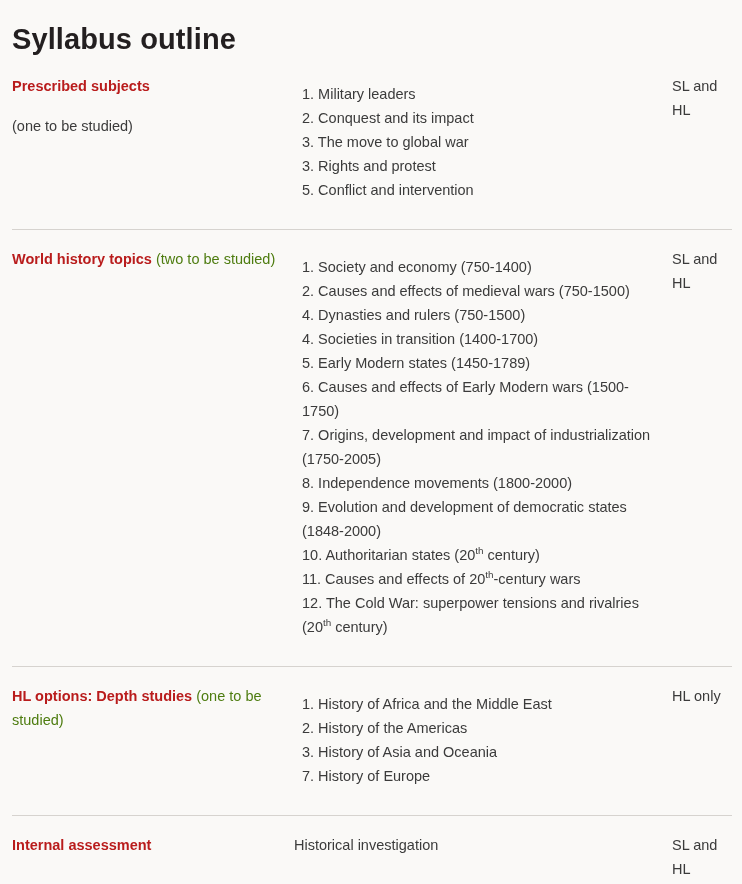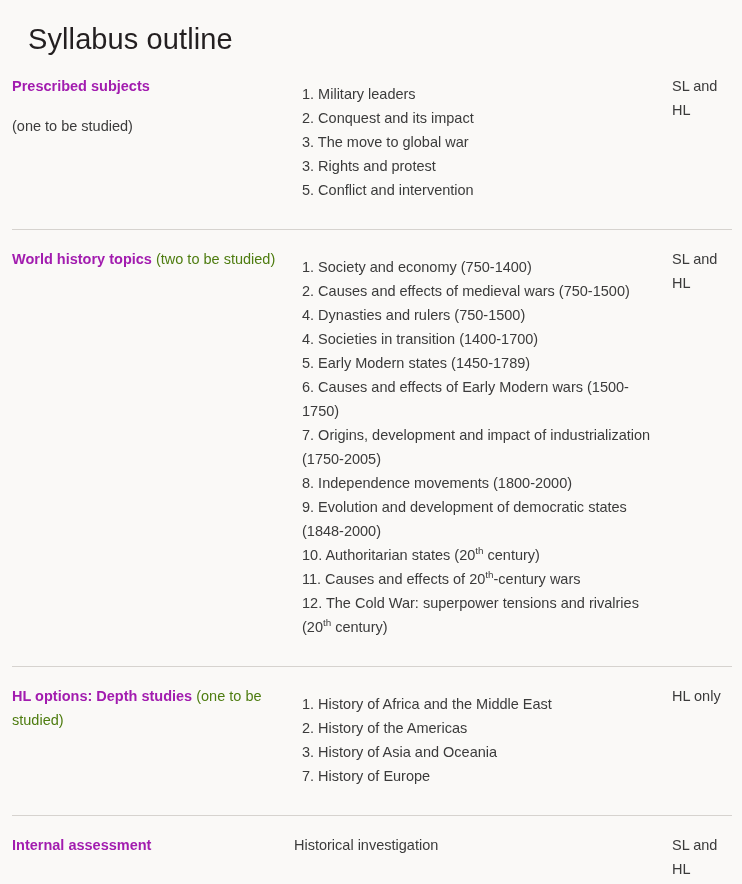--- a/index.html
+++ b/index.html
@@ -19,24 +19,24 @@
   .page {
     width: 742px;
     box-sizing: border-box;
     padding: 0;
     background: #faf9f7;
   }
 
   
   .page-title {
     font-size: 29px;
-    font-weight: 400;
+    font-weight: 700;
     color: #231f20;
     margin: 0;
-    padding: 21px 0 0 28px;
+    padding: 21px 0 0 12px;
     line-height: 1.25;
     letter-spacing: 0.1px;
   }
 
   
   .syllabus-table {
     width: 720px;
     margin: 0 0 0 12px;
     border-collapse: collapse;
     table-layout: fixed;
@@ -55,21 +55,21 @@
     font-size: 14.5px;
     line-height: 24px;
   }
 
   .col-component { width: 282px; padding-right: 18px; box-sizing: border-box; }
   .col-content   { width: 378px; padding-right: 14px; box-sizing: border-box; }
   .col-level     { width: 60px; box-sizing: border-box; }
 
   .component-name {
     font-weight: 700;
-    color: #a21caf;
+    color: #b91c1c;
   }
   .component-qualifier {
     font-weight: 400;
     color: #4d7c0f;
   }
   .component-qualifier-block {
     display: block;
     margin-top: 16px;
     font-weight: 400;
     color: #3b3b3b;

